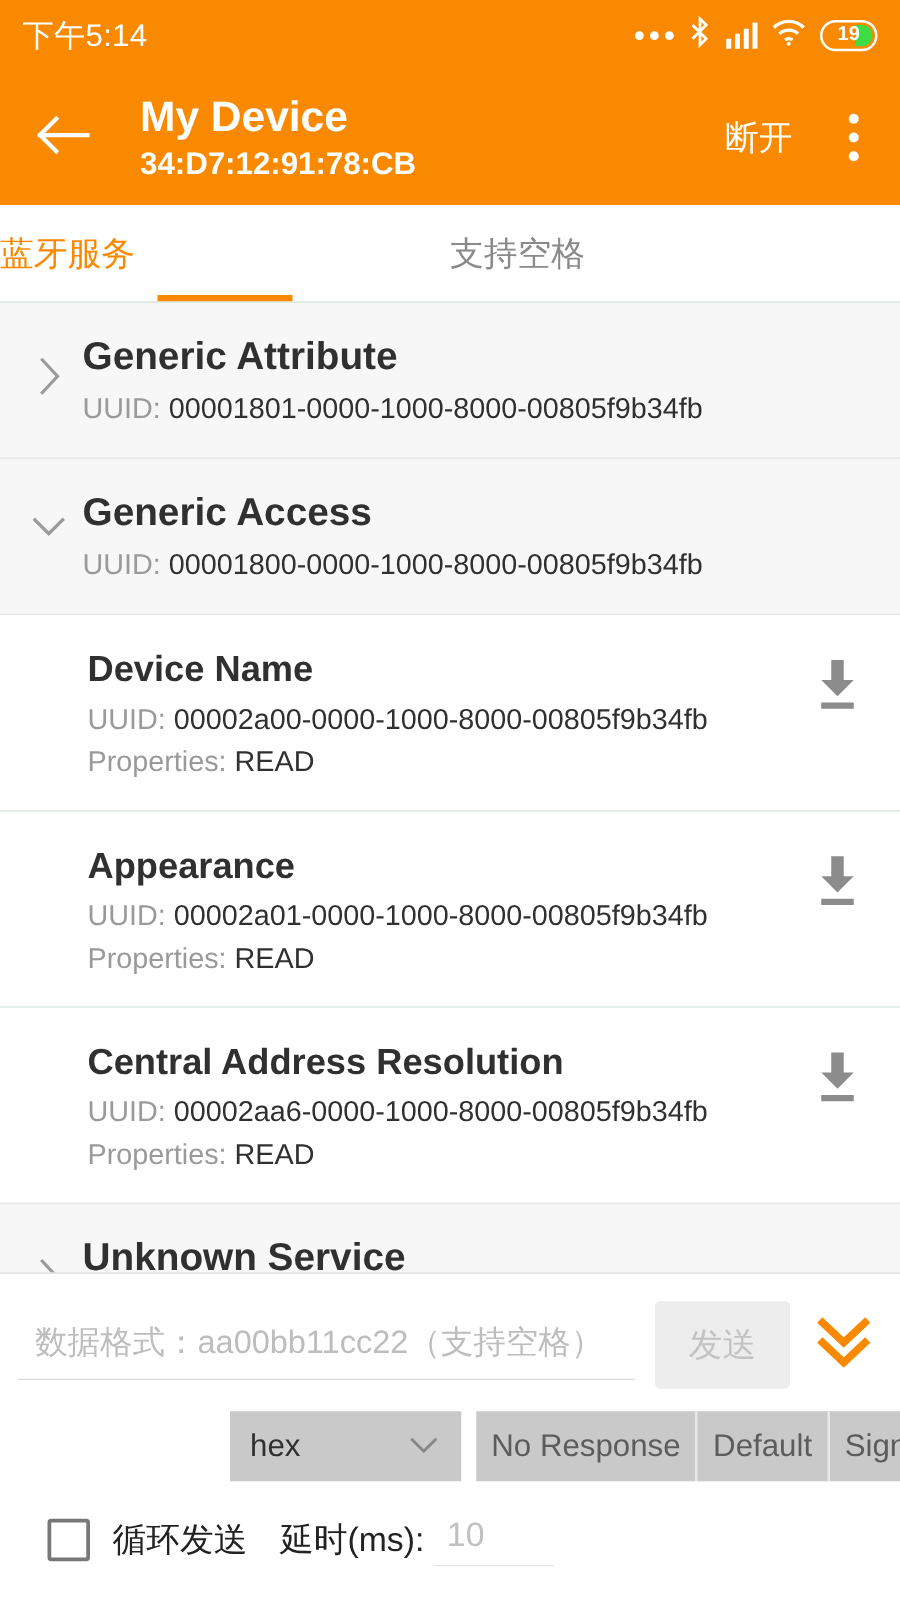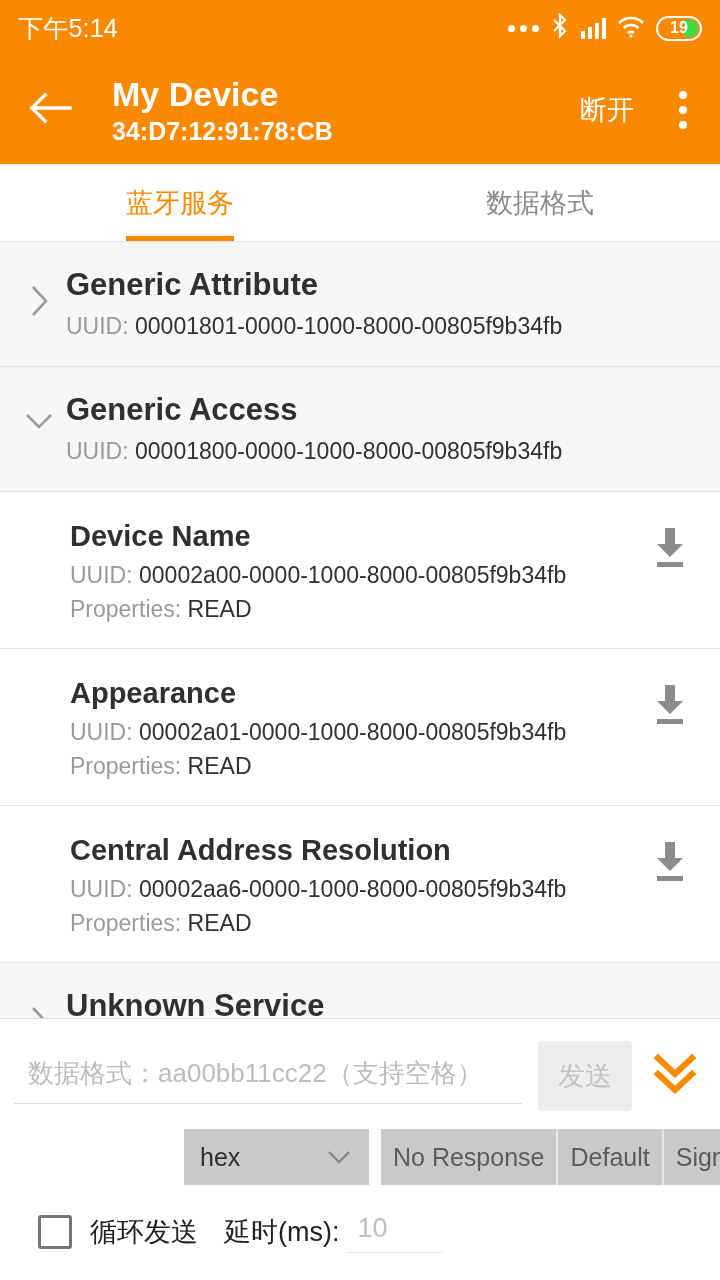--- a/index.html
+++ b/index.html
@@ -45,21 +45,21 @@
   .titles { margin-left: 34px; flex: 1; }
   .title-main { font-size: 34px; font-weight: 700; line-height: 42px; }
   .title-sub  { font-size: 25px; font-weight: 700; line-height: 32px; }
   .disconnect { font-size: 27px; margin-right: 34px; }
   .kebab { width: 30px; height: 56px; display:flex; flex-direction:column;
            align-items:center; justify-content:center; gap: 7px; flex:none; }
   .kebab i { width: 8px; height: 8px; border-radius:50%; background:#fff; display:block; }
 
   
   .tabs { height: 78px; display: flex; background: #fff; border-bottom: 1px solid #e4e4e4; }
-  .tab { flex: 1; display:flex; align-items:center; justify-content:center;
+  .tab { flex: 1; display:flex; align-items:center; justify-content:flex-start;
          font-size: 27px; color: #8a8a8a; position: relative; }
   .tab.active { color: #F98900; }
   .tab.active::after {
     content:""; position:absolute; bottom:0; left:50%; transform: translateX(-50%);
     width: 108px; height: 5px; background: #F98900;
   }
 
   
   .list { position: absolute; top: 242px; left:0; right:0; bottom: 0; }
   .service-row {
@@ -89,21 +89,21 @@
     background: #fff; border-top: 1px solid #dcdcdc;
   }
   .send-row { display: flex; align-items: center; padding: 22px 14px 0 14px; gap: 0; }
   .data-input {
     flex: 1; border: none; border-bottom: 1px solid #dedede; background: transparent;
     font-family: inherit; font-size: 26px; color: #bdbdbd; padding: 10px 4px 14px 14px;
     outline: none;
   }
   .data-input::placeholder { color: #bdbdbd; }
   .send-btn {
-    width: 94px; height: 70px; background: #ededed; border: none; border-radius: 4px;
+    width: 108px; height: 70px; background: #ededed; border: none; border-radius: 4px;
     color: #c3c3c3; font-family: inherit; font-size: 27px; margin-left: 16px; flex: none;
   }
   .expand-btn { width: 62px; height: 62px; margin-left: 12px; flex: none;
                 display:flex; align-items:center; justify-content:center; }
 
   .opts-row { display: flex; align-items: center; padding: 18px 10px 0 0; }
   .spacer-l { width: 184px; flex: none; }
   .select-box {
     width: 185px; height: 56px; background: #c9c9c9; display: flex; align-items: center;
     padding: 0 16px; font-size: 25px; color: #303030; flex: none;
@@ -185,21 +185,21 @@
         <i></i>
         <i></i>
       </div>
   </div>
 
   <div class="tabs">
     <div class="tab active">
       <span>蓝牙服务</span>
     </div>
     <div class="tab">
-      <span>数据格式</span>
+      <span>支持空格</span>
     </div>
   </div>
 
   <div class="list">
 
     <div class="service-row">
       <div class="chev">
         <svg width="22" height="34" viewBox="0 0 22 34">
           <path d="M5 3 L18 17 L5 31" fill="none" stroke="#9b9b9b" stroke-width="2.6"></path>
         </svg>

